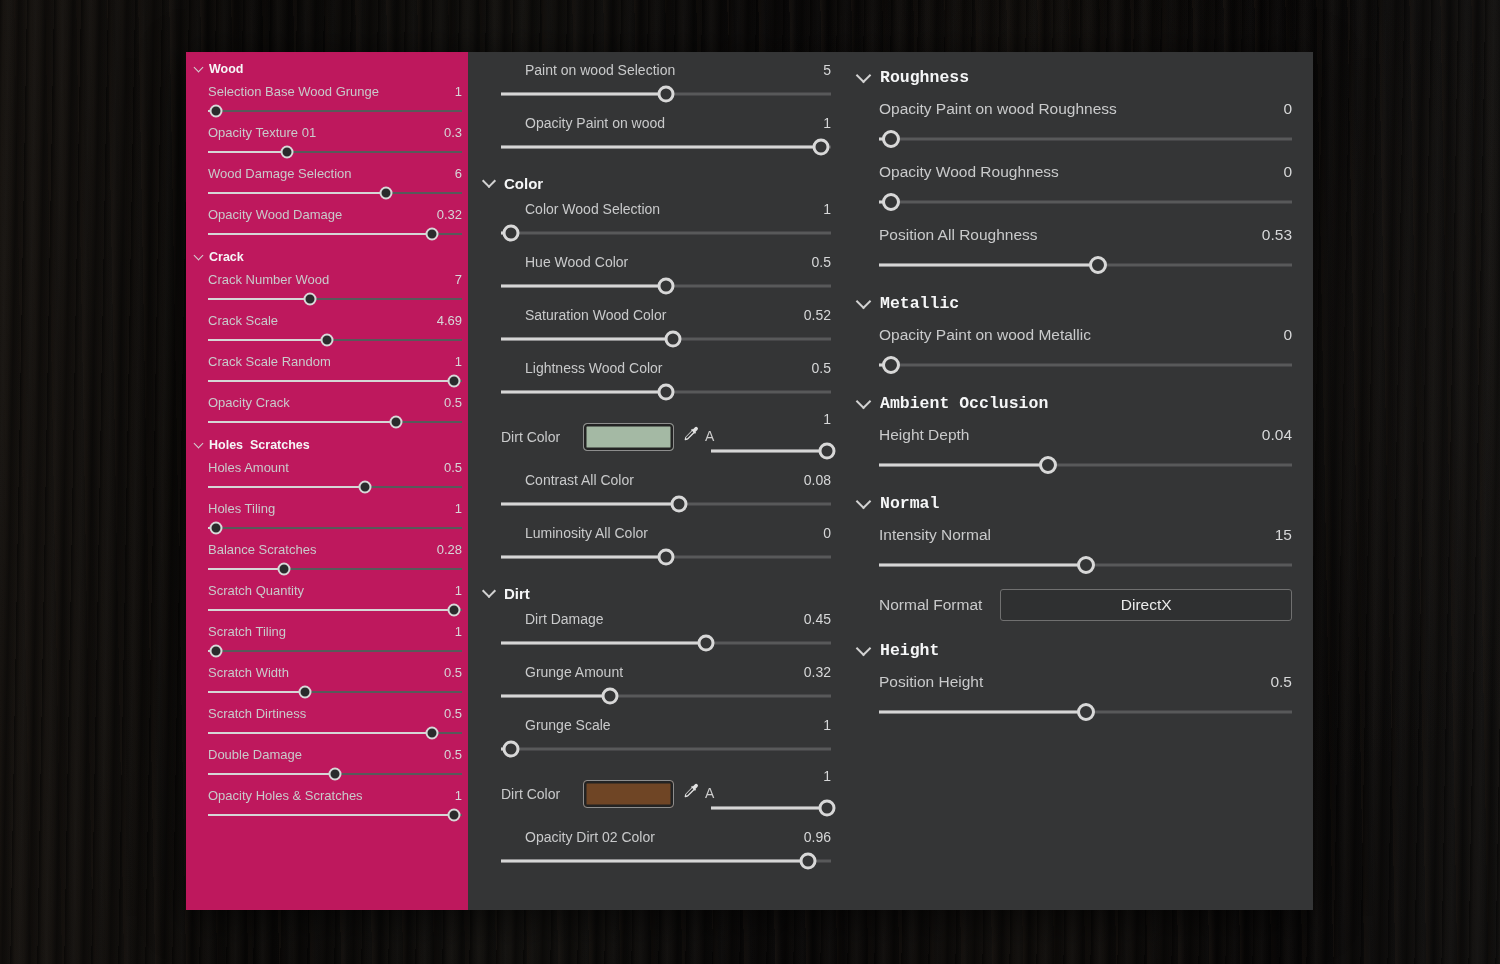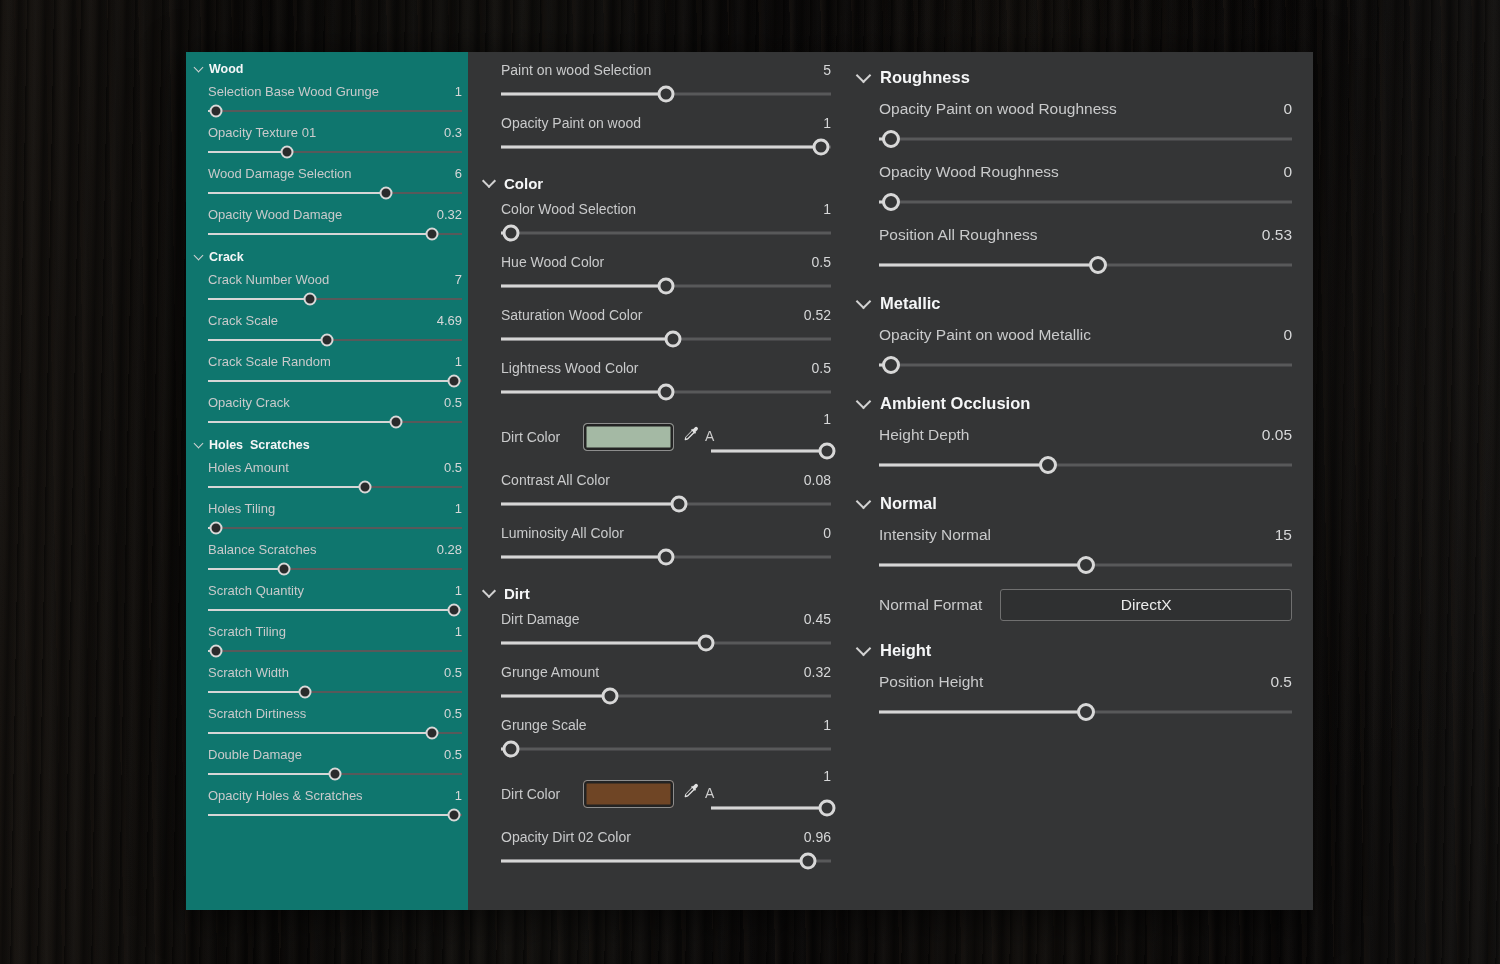--- a/index.html
+++ b/index.html
@@ -11,53 +11,53 @@
       radial-gradient(ellipse 900px 600px at 75% 40%, rgba(40,35,30,0.22), transparent 70%),
       repeating-linear-gradient(91deg, rgba(0,0,0,0.5) 0px, transparent 4px, rgba(255,255,255,0.015) 9px, transparent 14px, rgba(0,0,0,0.4) 19px, transparent 27px),
       repeating-linear-gradient(89deg, rgba(25,20,16,0.6) 0px, transparent 7px, rgba(48,40,32,0.12) 15px, transparent 31px),
       linear-gradient(90deg,#15120f 0%,#0a0908 18%,#11100e 34%,#090808 52%,#100e0c 68%,#080707 85%,#121110 100%);
   }
   .panel{
     position:absolute;left:186px;top:52px;width:1127px;height:858px;
     display:flex;box-shadow:0 6px 40px rgba(0,0,0,0.6);overflow:hidden;
   }
   .col{box-sizing:border-box;height:100%;position:relative;}
-  .col.sm{width:282px;background:#0f766e;padding:8px 6px 0 22px;}
+  .col.sm{width:282px;background:#be185d;padding:8px 6px 0 22px;}
   .col.md{width:375px;background:#343536;padding:10px 12px 0 33px;}
   .col.lg{width:470px;background:#343536;padding:12px 21px 0 36px;}
 
   .sec-head{display:flex;align-items:center;cursor:pointer;}
   .sec-title{font-weight:bold;color:#f5f6f7;white-space:pre;}
   .chev{display:inline-block;border-left:2px solid #d2d2d2;border-bottom:2px solid #d2d2d2;transform:rotate(-45deg);margin-top:-4px;}
   .sm .sec-head{height:18px;margin:4px 0 6px -13px;gap:7px;}
   .sm .sec-title{font-size:12.5px;}
   .sm .chev{width:6px;height:6px;border-width:1.5px;}
   .md .sec-head{height:24px;margin:16px 0 6px -17px;gap:10px;}
   .md .sec-title{font-size:15px;}
   .md .chev{width:8px;height:8px;}
   .lg .sec-head{height:26px;margin:16px 0 10px -21px;gap:11px;}
-  .lg .sec-title{font-size:16.5px;}
+  .lg .sec-title{font-size:16.5px;font-family:Liberation Mono, monospace;}
   .lg .chev{width:9px;height:9px;}
   .col > .sec-head:first-child{margin-top:0;}
 
   .ptop{display:flex;justify-content:space-between;align-items:baseline;}
   .plbl{color:#c9cacb;}
   .pval{color:#d6d7d8;}
   .ptrack-area{position:relative;cursor:pointer;}
   .ptrack{position:absolute;left:0;right:0;top:50%;transform:translateY(-50%);background:#58595a;}
   .pfill{position:absolute;left:0;top:0;bottom:0;background:#d6d6d6;}
   .phandle{position:absolute;top:50%;transform:translate(-50%,-50%);border-radius:50%;border-style:solid;border-color:#d8d8d8;box-sizing:border-box;}
   .sm .prow{margin-bottom:7px;}
   .sm .ptop{height:15px;margin-bottom:5px;}
   .sm .plbl,.sm .pval{font-size:13px;}
   .sm .ptrack-area{height:14px;}
   .sm .ptrack{height:2px;}
   .sm .phandle{width:13px;height:13px;border-width:2px;background:#2a2b2c;}
   .md .prow{margin-bottom:13px;}
-  .md .ptop{height:18px;margin-bottom:6px;}
+  .md .ptop{height:18px;margin-bottom:6px;margin-left:24px;}
   .md .plbl,.md .pval{font-size:14px;}
   .md .ptrack-area{height:16px;}
   .md .ptrack{height:3px;}
   .md .phandle{width:17px;height:17px;border-width:3px;background:#343536;}
   .lg .prow{margin-bottom:15px;}
   .lg .ptop{height:22px;margin-bottom:8px;}
   .lg .plbl,.lg .pval{font-size:15.5px;}
   .lg .ptrack-area{height:18px;}
   .lg .ptrack{height:3px;}
   .lg .phandle{width:18px;height:18px;border-width:3px;background:#343536;}
@@ -539,21 +539,21 @@
           <div class="phandle" style="left: 3%;"></div>
         </div>
       </div>
       <div class="sec-head">
         <span class="chev"></span>
         <span class="sec-title">Ambient Occlusion</span>
       </div>
       <div class="prow">
         <div class="ptop">
           <span class="plbl">Height Depth</span>
-          <span class="pval">0.05</span>
+          <span class="pval">0.04</span>
         </div>
         <div class="ptrack-area">
           <div class="ptrack">
             <div class="pfill" style="width: 41%;"></div>
           </div>
           <div class="phandle" style="left: 41%;"></div>
         </div>
       </div>
       <div class="sec-head">
         <span class="chev"></span>

